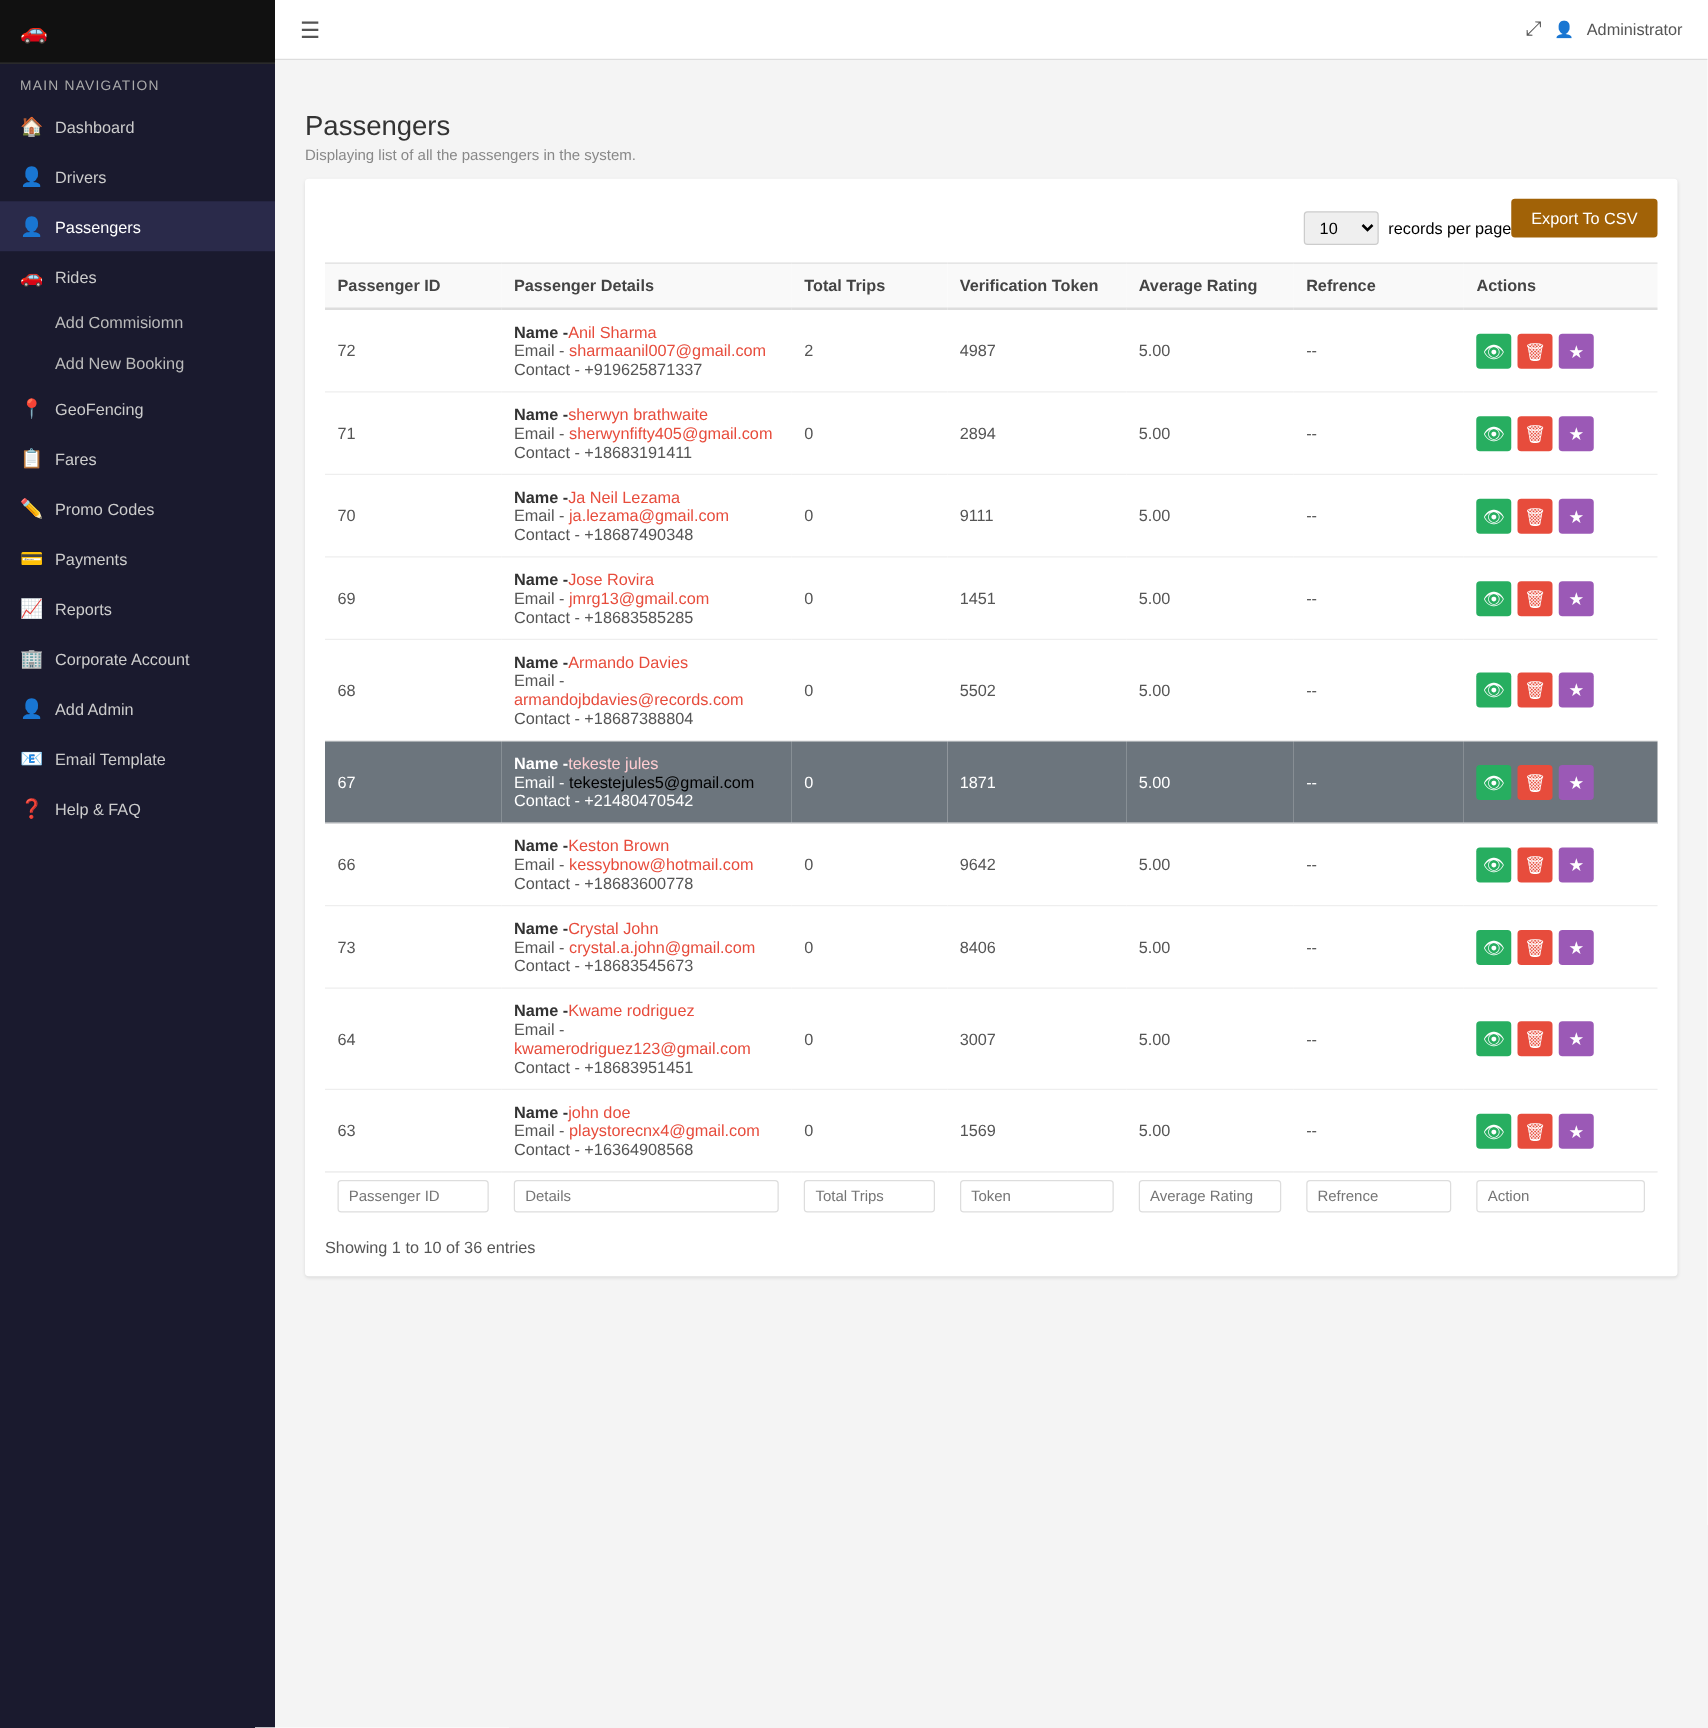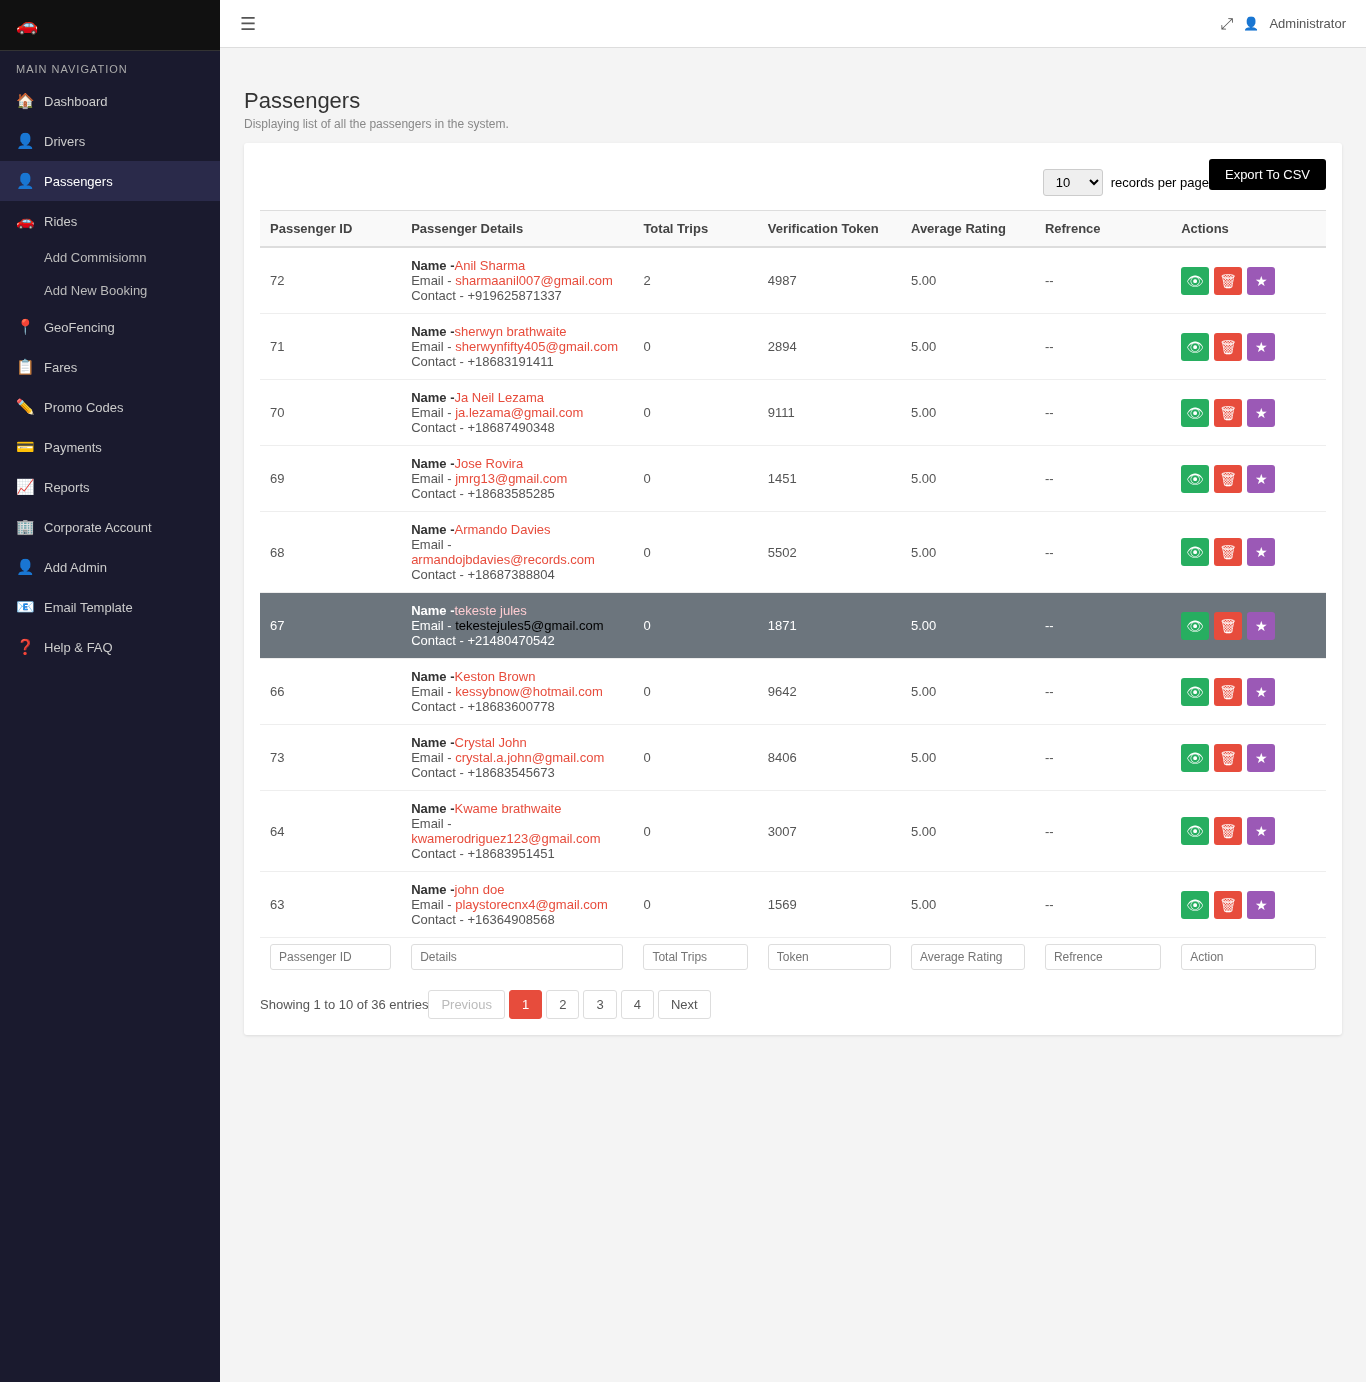--- a/index.html
+++ b/index.html
@@ -106,21 +106,21 @@
     .search-area { display: flex; align-items: center; gap: 8px; }
     .search-area label { font-size: 13px; color: #555; }
     .search-area input {
       padding: 5px 10px;
       border: 1px solid #ccc;
       border-radius: 3px;
       font-size: 13px;
       width: 180px;
     }
     .btn-export {
-      background: #000000;
+      background: #a16207;
       color: #fff;
       border: none;
       padding: 8px 16px;
       border-radius: 3px;
       cursor: pointer;
       font-size: 13px;
       float: right;
       margin-bottom: 10px;
     }
 
@@ -462,21 +462,21 @@
       <div class="action-btns">
         <button class="btn-action btn-view" title="View">👁</button>
         <button class="btn-action btn-delete" title="Delete">🗑</button>
         <button class="btn-action btn-star" title="Star">★</button>
       </div>
     </td>
   </tr>
             <tr>
     <td>64</td>
     <td>
-      <div class="passenger-name">Name -<span>Kwame brathwaite</span></div>
+      <div class="passenger-name">Name -<span>Kwame rodriguez</span></div>
       <div>Email - <span style="color:#e74c3c">kwamerodriguez123@gmail.com</span></div>
       <div>Contact - +18683951451</div>
     </td>
     <td>0</td>
     <td>3007</td>
     <td>5.00</td>
     <td>--</td>
     <td>
       <div class="action-btns">
         <button class="btn-action btn-view" title="View">👁</button>
@@ -513,24 +513,16 @@
             <td><input type="text" placeholder="Token" style=""></td>
             <td><input type="text" placeholder="Average Rating" style=""></td>
             <td><input type="text" placeholder="Refrence" style=""></td>
             <td><input type="text" placeholder="Action" style=""></td>
           </tr>
         </tfoot>
       </table>
 
       <div class="pagination-wrapper">
         <span>Showing 1 to 10 of 36 entries</span>
-        <div class="pagination">
-          <button class="page-btn disabled">Previous</button>
-          <button class="page-btn active">1</button>
-          <button class="page-btn">2</button>
-          <button class="page-btn">3</button>
-          <button class="page-btn">4</button>
-          <button class="page-btn">Next</button>
-        </div>
       </div>
     </div>
   </div>
 </div>
 
 </body></html>

